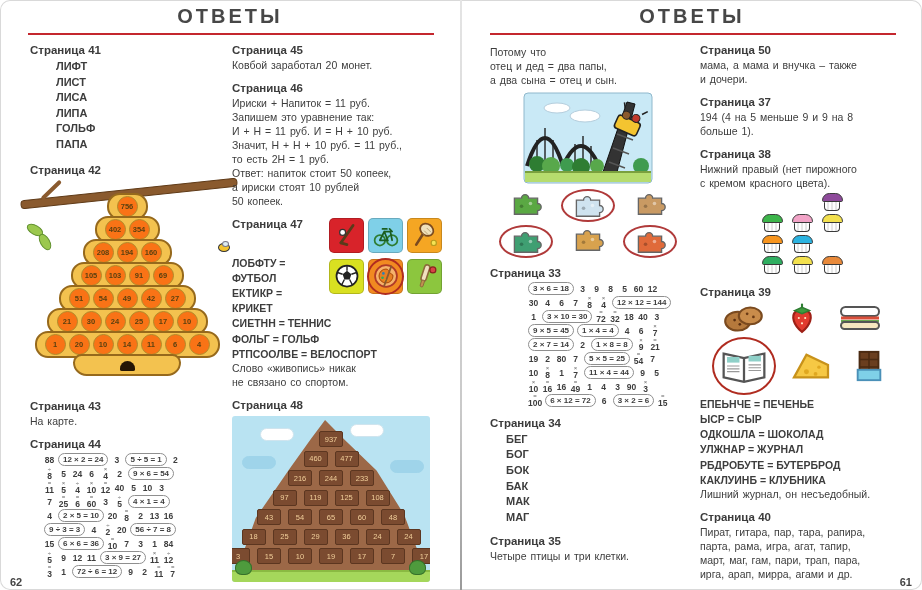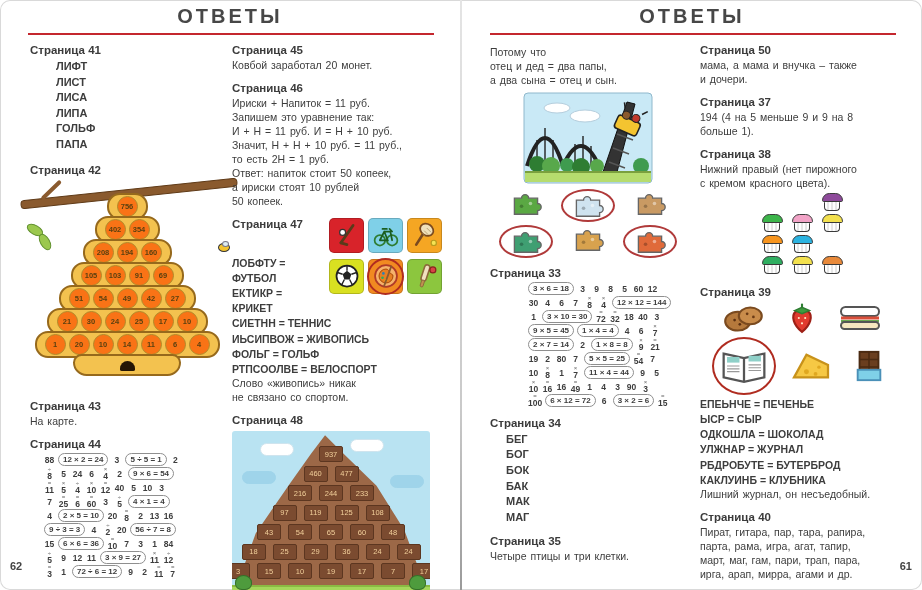--- a/index.html
+++ b/index.html
@@ -12,21 +12,21 @@
     background:linear-gradient(180deg,#e4e4e4,#c9c9c9 70%,#9a9a9a);}
   .page-title{margin-top:5px;text-align:center;font-size:20px;font-weight:700;
     letter-spacing:3px;color:#474747;}
   .rule{border-top:2.5px solid #c4272e;margin:5px 26px 0 28px;}
   .col{position:absolute;top:42px;}
   .pl .c1{left:30px;width:194px;} .pl .c2{left:232px;width:208px;}
   .pr .c1{left:28px;width:196px;} .pr .c2{left:238px;width:204px;}
   .sec-title{font-size:11.5px;font-weight:700;color:#3b3b3b;margin:9px 0 3px;}
   .line{font-size:10.5px;font-weight:400;color:#3d3d3d;line-height:1.33;word-spacing:1px;}
   .word{font-size:11px;font-weight:700;color:#3d3d3d;padding-left:26px;line-height:1.42;}
-  .pagenum{position:absolute;bottom:18px;font-size:11px;font-weight:600;color:#444;}
+  .pagenum{position:absolute;bottom:2px;font-size:11px;font-weight:600;color:#444;}
   .pn-l{left:10px;} .pn-r{right:10px;}
   
   .mgrid{margin-top:3px;}
   .mg-row{display:flex;align-items:center;gap:3px;height:14px;}
   .mg-num{font-size:8.5px;font-weight:700;color:#3d3d3d;min-width:11px;text-align:center;}
   .mg-pill{font-size:8px;font-weight:700;color:#3d3d3d;border:1.2px solid #8f8f8f;
     border-radius:8px;padding:0 4px;line-height:11px;white-space:nowrap;}
   .mg-stack{display:flex;flex-direction:column;align-items:center;line-height:1;min-width:11px;}
   .mg-stack i{font-style:normal;font-size:6px;line-height:5px;color:#666;}
   .mg-stack b{font-size:8.5px;color:#3d3d3d;}
@@ -409,21 +409,20 @@
                 </g>
                 <circle cx="25" cy="9" r="3.4" fill="#d64545" stroke="#8a2020" stroke-width="1.4"></circle>
               </svg>
             </span>
           </div>
         <h3 class="sec-title">Страница 47</h3>
         <div style="margin-top:26px">
             <div class="eq">ЛОБФТУ = ФУТБОЛ</div>
             <div class="eq">ЕКТИКР = КРИКЕТ</div>
             <div class="eq">СИЕТНН = ТЕННИС</div>
-            <div class="eq">ИЬСИПВОЖ = ЖИВОПИСЬ</div>
             <div class="eq">ФОЛЬГ = ГОЛЬФ</div>
             <div class="eq">РТПСООЛВЕ = ВЕЛОСПОРТ</div>
           </div>
         <div>
             <div class="line">Слово «живопись» никак</div>
             <div class="line">не связано со спортом.</div>
           </div>
       </section>
 
       <section>

